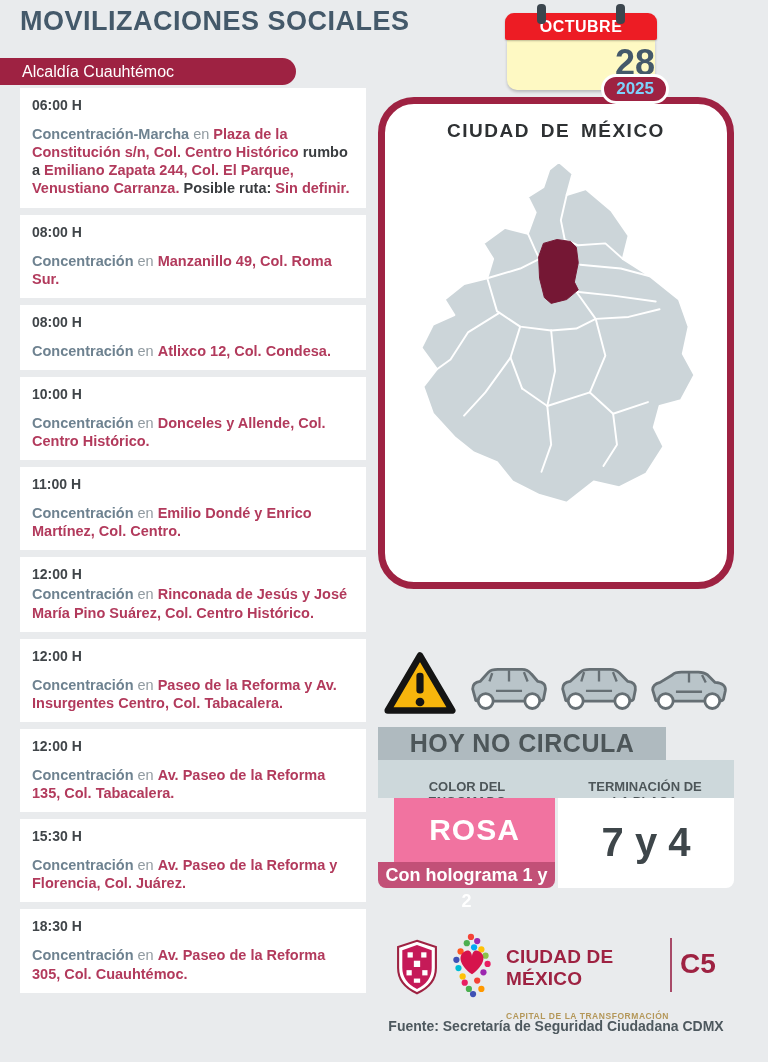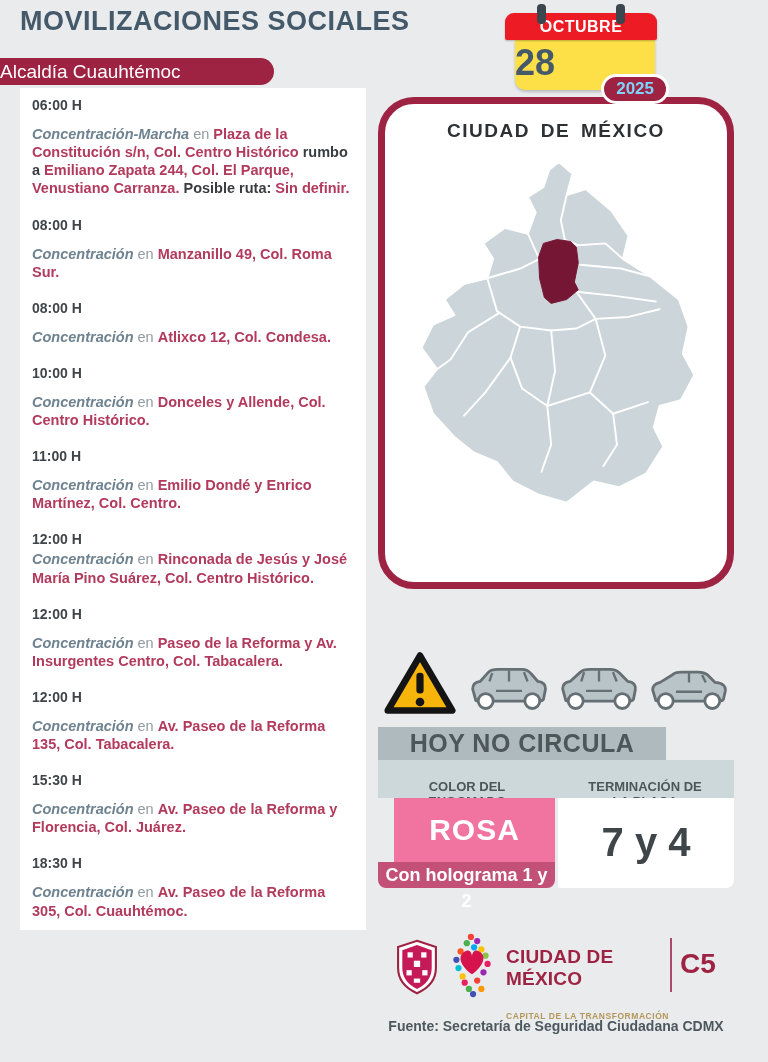--- a/index.html
+++ b/index.html
@@ -11,42 +11,42 @@
   }
   html,body{margin:0;padding:0;}
   body{font-family:"Liberation Sans",sans-serif;background:#e9ebed;}
   #root{position:relative;width:768px;height:1062px;background:#e9ebed;overflow:hidden;}
 
   .page-title{position:absolute;left:20px;top:6px;font-size:27px;font-weight:bold;
     color:var(--title-slate);letter-spacing:.5px;}
 
   .alcaldia-pill{position:absolute;left:0;top:58px;width:274px;height:27px;
     background:var(--accent-maroon);border-radius:0 14px 14px 0;color:#fff;
-    font-size:19px;line-height:27px;}
+    font-size:16px;line-height:27px;padding-left:22px;}
 
   
   .calendar{position:absolute;left:505px;top:4px;width:152px;height:90px;}
   .cal-ring{position:absolute;top:0;width:9px;height:20px;background:#3c464e;border-radius:4px;z-index:3;}
   .cal-ring.r1{left:32px;} .cal-ring.r2{right:32px;}
   .cal-header{position:absolute;left:0;right:0;top:9px;height:27px;background:var(--calendar-red);
     border-radius:9px 9px 2px 2px;color:#fff;font-weight:bold;font-size:16px;text-align:center;
     line-height:27px;letter-spacing:.5px;z-index:2;box-shadow:0 1px 2px rgba(0,0,0,.25);}
-  .cal-body{position:absolute;left:10px;right:2px;top:36px;height:50px;background:#fde047;
-    border-radius:0 0 10px 10px;text-align:left;box-shadow:0 2px 3px rgba(0,0,0,.2);}
+  .cal-body{position:absolute;left:2px;right:2px;top:36px;height:50px;background:#fef9c3;
+    border-radius:0 0 10px 10px;text-align:right;box-shadow:0 2px 3px rgba(0,0,0,.2);}
   .cal-day{font-size:36px;font-weight:bold;color:var(--title-slate);line-height:46px;}
   .cal-year{position:absolute;right:-12px;bottom:-10px;background:var(--accent-maroon);color:#7dd3fc;
     font-weight:bold;font-size:17px;padding:2px 12px;border-radius:16px;border:3px solid #fff;z-index:4;}
 
   
   .events-col{position:absolute;left:20px;top:88px;width:346px;}
-  .event-card{background:#fff;margin-bottom:0;padding:9px 12px 10px;}
+  .event-card{background:#fff;margin-bottom:7px;padding:9px 12px 10px;}
   .event-time{font-size:14px;font-weight:bold;color:#404549;margin-bottom:12px;}
   .event-card.tight .event-time{margin-bottom:3px;}
   .event-desc{font-size:14.5px;line-height:1.25;font-weight:bold;}
-  .seg-action{color:var(--action-slate);font-style:italic;}
+  .seg-action{color:var(--action-slate);}
   .seg-plain{color:var(--plain-gray);font-weight:normal;}
   .seg-loc{color:var(--location-crimson);text-align:right;}
   .seg-dark{color:var(--dark-text);}
 
   
   .map-card{position:absolute;left:378px;top:97px;width:356px;height:492px;background:#fff;
     border:7px solid var(--accent-maroon);border-radius:36px;box-sizing:border-box;}
   .map-title{text-align:center;margin-top:16px;font-size:19px;font-weight:bold;color:#2e3133;
     letter-spacing:1.5px;word-spacing:4px;}
   .map-svg{display:block;margin:8px auto 0;}

